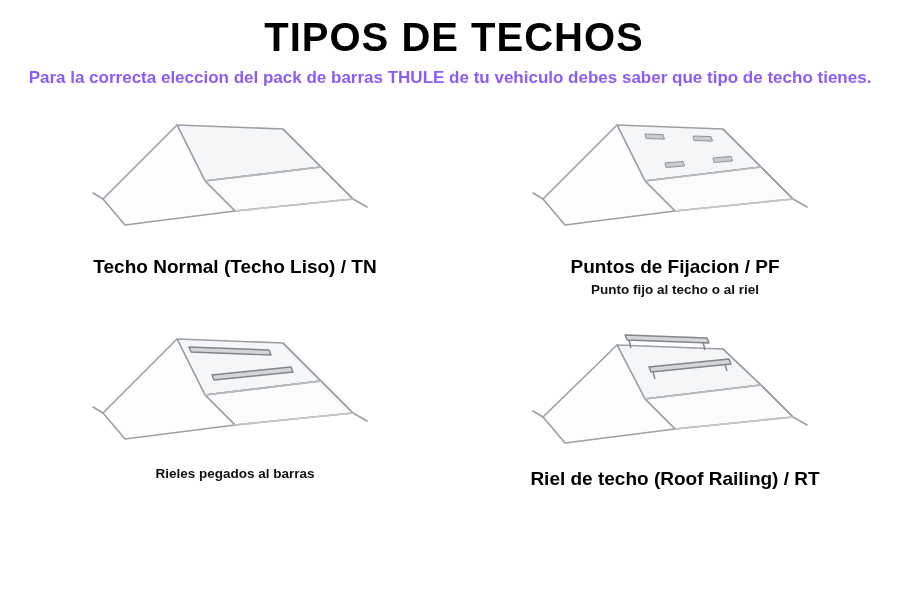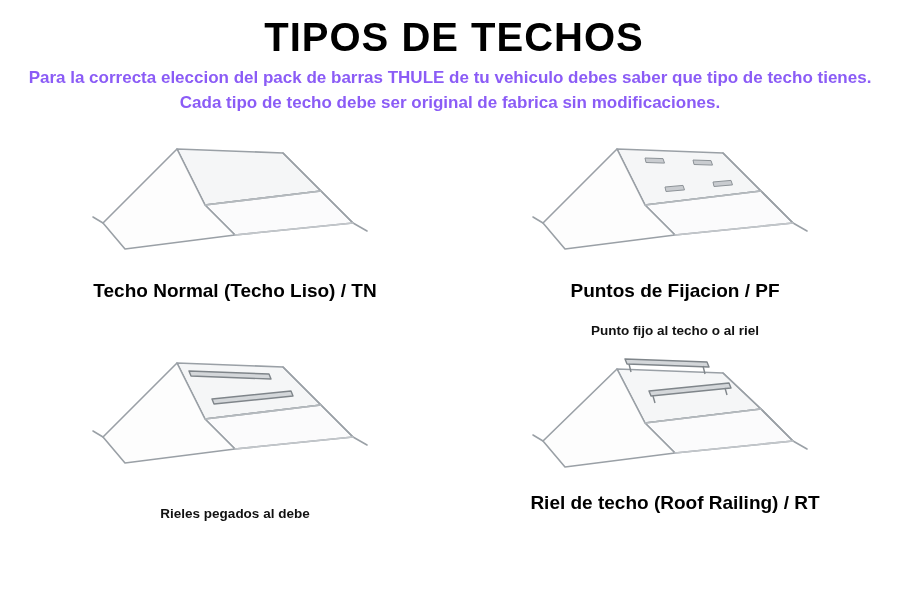--- a/index.html
+++ b/index.html
@@ -70,34 +70,33 @@
     text-align: center;
     font-size: 19px;
     font-weight: bold;
     margin-top: 4px;
     line-height: 1.2;
   }
   .subcaption {
     text-align: center;
     font-size: 13.5px;
     font-weight: bold;
-    margin-top: 20px;
+    margin-top: 4px;
     color: #111111;
   }
 </style>
 </head>
 <body>
 
 <div class="page">
 
   <div class="title">TIPOS DE TECHOS</div>
 
   <div class="subtitle-block">
     <div class="subtitle-line">Para la correcta eleccion del pack de barras THULE de tu vehiculo debes saber que tipo de techo tienes.</div>
-    <div class="subtitle-line">Cada tipo de techo debe ser original de fabrica sin modificaciones.</div>
   </div>
 
   <div class="grid">
 
     <div class="cell cell-tl">
       <div class="art">
         <svg width="300" height="145" viewBox="0 0 300 145" aria-hidden="true">
           <g fill="none" stroke="#9aa0a6" stroke-width="1.6" stroke-linejoin="round" stroke-linecap="round">
 
             <path d="M92 18 L198 22 L236 60 L120 74 Z" fill="#f5f6f7"></path>
@@ -159,21 +158,21 @@
             <path d="M150 108 L268 96" stroke="#c3c7cb"></path>
           </g>
 
           <g fill="#d4d7da" stroke="#7f858a" stroke-width="1.4" stroke-linejoin="round">
             <path d="M103 28 L186 31 L213 57 L128 60 Z" fill="none" stroke="none"></path>
             <path d="M104 30 L184 33 L186 38 L106 35 Z"></path>
             <path d="M127 58 L206 50 L208 55 L129 63 Z"></path>
           </g>
         </svg>
       </div>
-      <div class="subcaption">Rieles pegados al debe</div>
+      <div class="subcaption">Rieles pegados al barras</div>
     </div>
 
     <div class="cell cell-br">
       <div class="art">
         <svg width="300" height="150" viewBox="0 0 300 150" aria-hidden="true">
           <g fill="none" stroke="#9aa0a6" stroke-width="1.6" stroke-linejoin="round" stroke-linecap="round">
             <path d="M92 26 L198 30 L236 66 L120 80 Z" fill="#f5f6f7"></path>
             <path d="M120 80 L236 66 L268 98 L150 110 Z" fill="#fbfbfc"></path>
             <path d="M92 26 L120 80 L150 110 L40 124 L18 98 Z" fill="#fdfdfd"></path>
             <path d="M198 30 L236 66 L268 98"></path>

